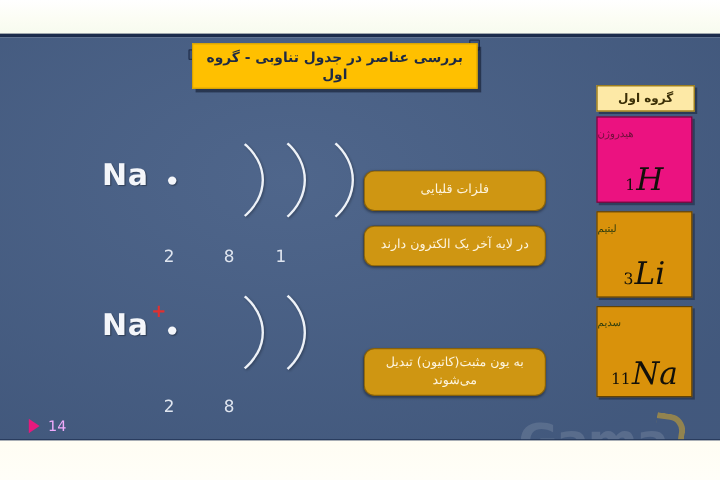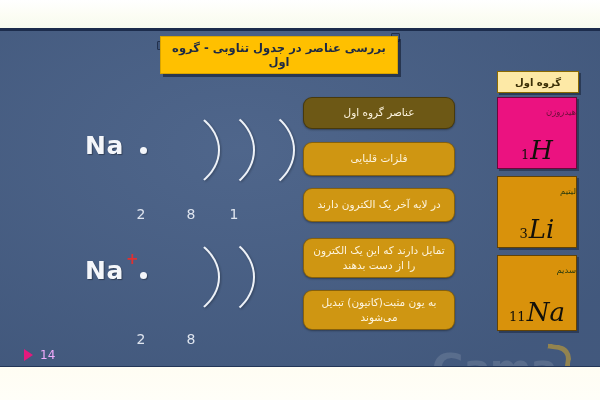--- a/index.html
+++ b/index.html
@@ -187,21 +187,21 @@
     width: 80px;
     border: 1px solid rgba(0,0,0,0.55);
     box-sizing: border-box;
     box-shadow: 2px 2px 0 rgba(12,20,38,0.4);
   }
   .el-pink { background: #eb1280; }
   .el-gold { background: #d9920b; }
   .el-name {
     position: absolute;
     left: 0; right: 0; top: 9px;
-    text-align: right;
+    text-align: left;
     direction: rtl;
     font-size: 8.5px;
     color: #2f3d0e;
     font-family: "DejaVu Sans", sans-serif;
   }
   .el-pink .el-name { color: #6b1038; }
   .el-sym {
     position: absolute;
     left: 0; right: 0; bottom: 5px;
     text-align: center;
@@ -296,31 +296,25 @@
       <div class="charge-plus" style="left:126px;top:219px;">+</div>
       <div class="e-dot" style="left:140px;top:241px;"></div>
 
       <div class="arc" style="left:100px;top:200px;width:120px;height:92px;"></div>
       <div class="arc" style="left:145px;top:200px;width:110px;height:92px;"></div>
 
       <div class="shell-num" style="left:132px;top:300px;">2</div>
       <div class="shell-num" style="left:182px;top:300px;">8</div>
     </div>
 
-    <div class="btn btn-dark" style="top:66px;height:32px;">
-      <span>عناصر گروه اول</span>
-    </div>
     <div class="btn btn-gold" style="top:111px;height:34px;">
       <span>فلزات قلیایی</span>
     </div>
     <div class="btn btn-gold" style="top:157px;height:34px;">
       <span>در لایه آخر یک الکترون دارند</span>
-    </div>
-    <div class="btn btn-gold" style="top:207px;height:40px;">
-      <span>تمایل دارند که این یک الکترون را از دست بدهند</span>
     </div>
     <div class="btn btn-gold" style="top:259px;height:40px;">
       <span>به یون مثبت(کاتیون) تبدیل می‌شوند</span>
     </div>
 
     <div class="col-header" style="top:40px;font-weight:bold;">
       <span>گروه اول</span>
     </div>
 
     <div class="el-cell el-pink" style="top:66px;height:72px;">

